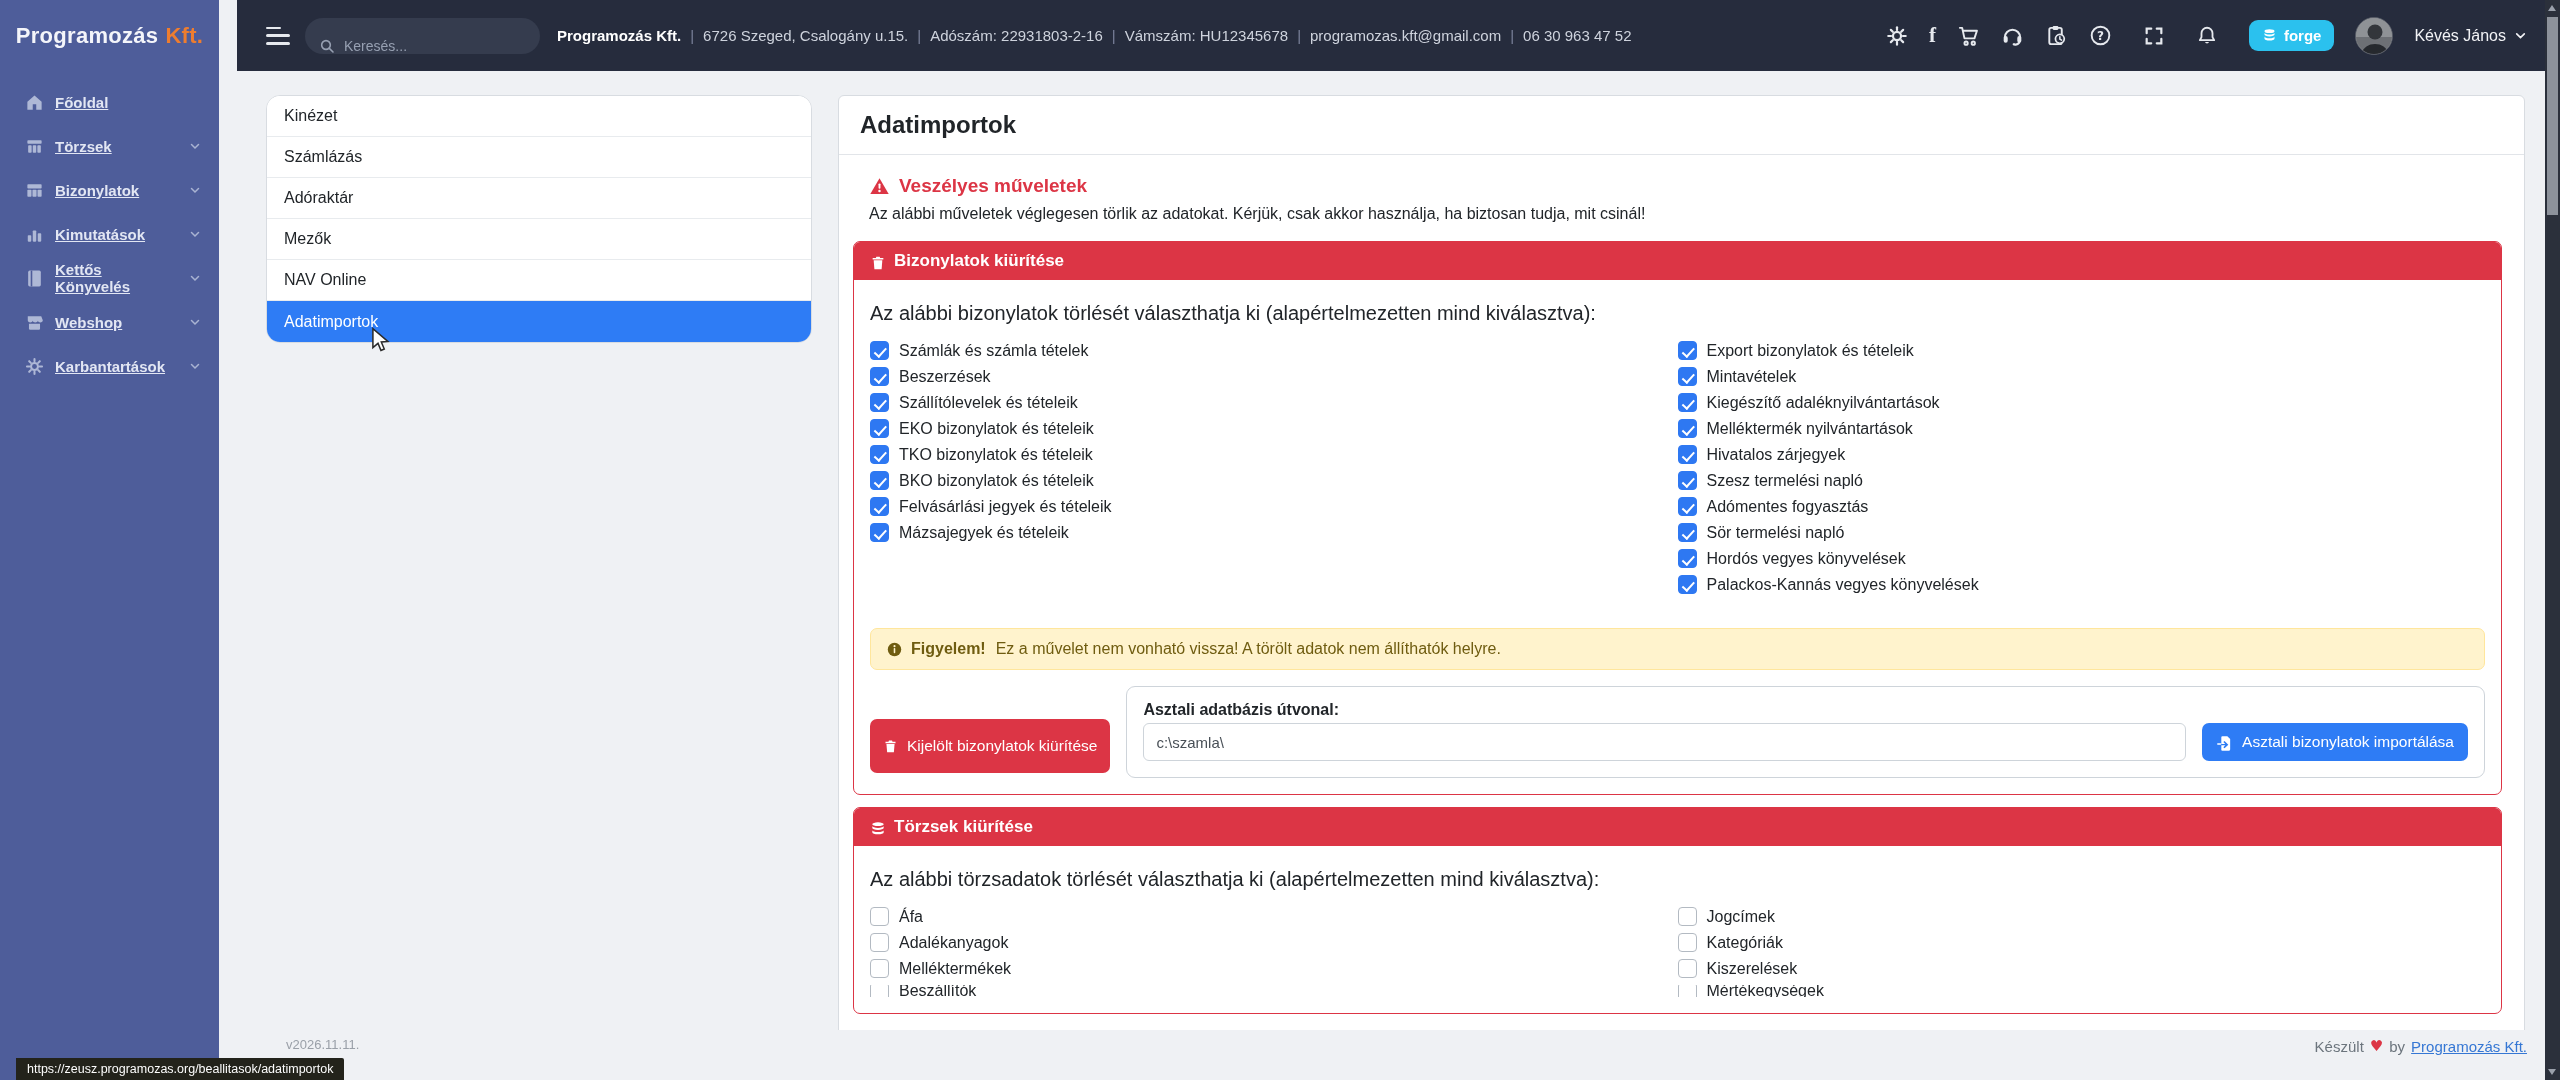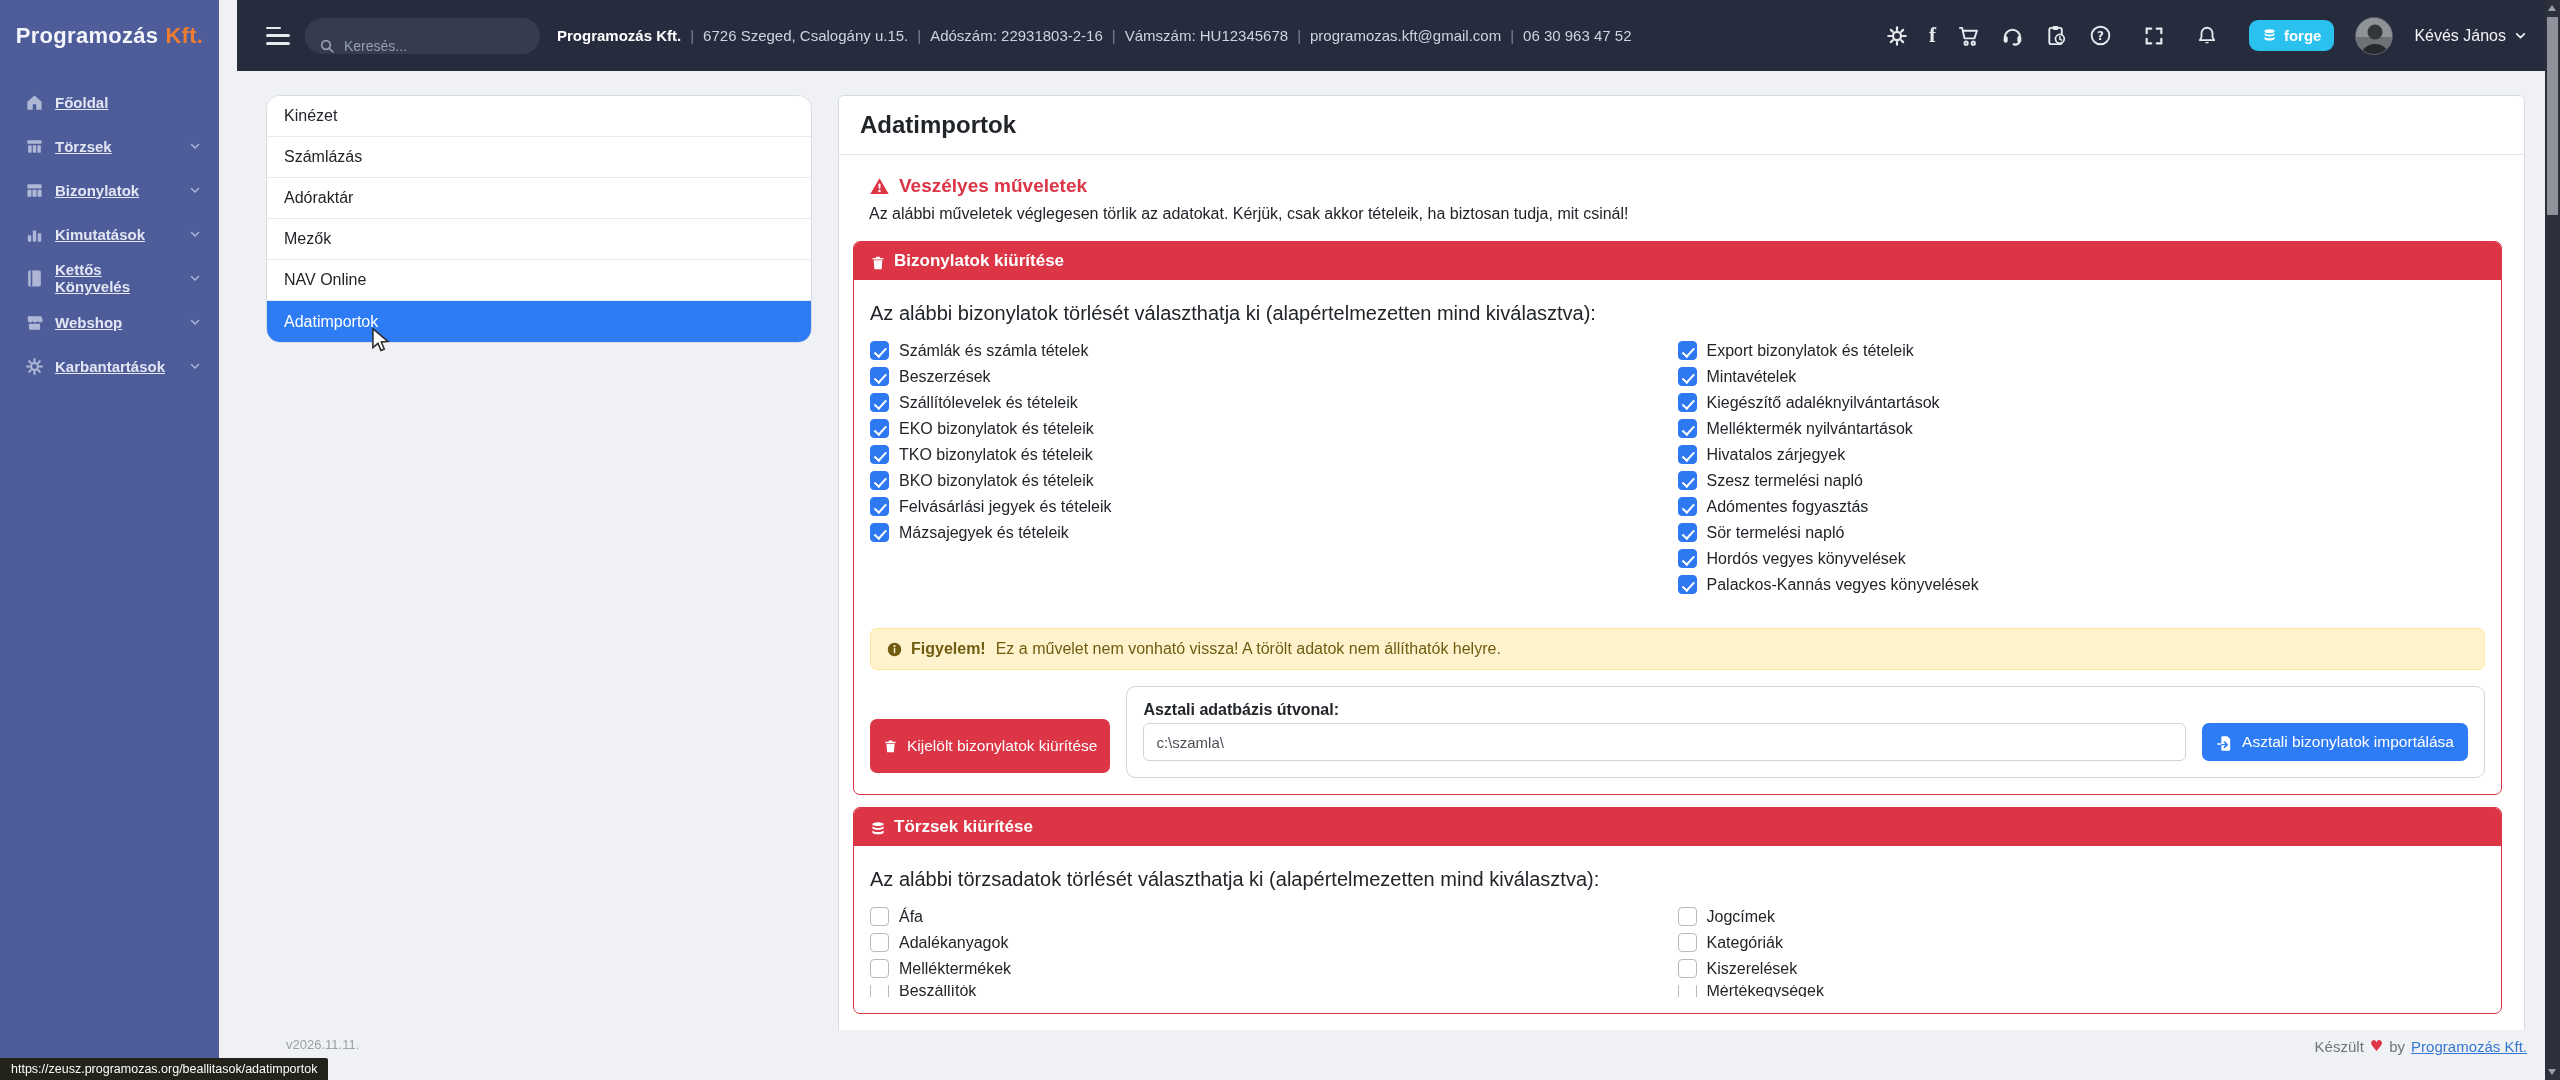--- a/index.html
+++ b/index.html
@@ -93,21 +93,21 @@
   .btn-primary{background:#2e7cf5;color:#fff;font-size:15.5px;height:38px;padding:0 14px;flex:none}
 
   
   .footer{position:absolute;left:237px;right:15px;bottom:0;height:50px;background:#eff1f4;z-index:40;
           display:flex;align-items:flex-start;padding:7px 18px 0 49px}
   .f-ver{font-size:13px;color:#9aa0a8}
   .f-made{margin-left:auto;font-size:15px;color:#6c757d;display:flex;align-items:center;gap:6px}
   .f-heart{color:#dc3545;font-family:"DejaVu Sans",sans-serif;font-size:15px}
   .f-link{color:#3577d4;text-decoration:underline;cursor:pointer}
 
-  .statusbar{position:absolute;left:0;bottom:0;height:22px;background:#23231b;color:#fdfdfd;z-index:50;
+  .statusbar{position:absolute;left:16px;bottom:0;height:22px;background:#23231b;color:#fdfdfd;z-index:50;
              display:flex;align-items:center;padding:0 11px;font-size:12.5px;border-top-right-radius:2px}
 
   .scrollbar{position:absolute;right:0;top:0;width:15px;height:1080px;background:#2b303b;z-index:60}
   .sb-up{position:absolute;top:5px;left:3px;width:0;height:0;border-left:4.5px solid transparent;
          border-right:4.5px solid transparent;border-bottom:6px solid #9aa0ab}
   .sb-down{position:absolute;bottom:5px;left:3px;width:0;height:0;border-left:4.5px solid transparent;
            border-right:4.5px solid transparent;border-top:6px solid #9aa0ab}
   .sb-thumb{position:absolute;top:17px;left:2px;width:11px;height:198px;background:#8d929b;cursor:pointer}
 
   .cursor{position:absolute;left:369px;top:327px;z-index:70;pointer-events:none}
@@ -350,21 +350,21 @@
       <div class="card-body">
 
         <div class="danger-heading">
           <svg class="ic" width="21" height="21" viewBox="0 0 24 24">
               <path d="M12 2.5 L22.5 20.5 H1.5 Z" fill="#dc3545"></path>
               <rect x="10.9" y="8.5" width="2.2" height="6" rx="1" fill="#fff"></rect>
               <circle cx="12" cy="17.2" r="1.4" fill="#fff"></circle>
             </svg>
           <span>Veszélyes műveletek</span>
         </div>
-        <p class="danger-desc">Az alábbi műveletek véglegesen törlik az adatokat. Kérjük, csak akkor tételeik, ha biztosan tudja, mit csinál!</p>
+        <p class="danger-desc">Az alábbi műveletek véglegesen törlik az adatokat. Kérjük, csak akkor használja, ha biztosan tudja, mit csinál!</p>
 
         <div class="panel">
           <div class="panel-header">
             <svg class="ic" width="16" height="16" viewBox="0 0 24 24" fill="#fff">
                 <path d="M9.5 2.5h5l.7 2H20v2.2H4V4.5h4.8z"></path>
                 <path d="M5.5 7.8h13l-1.1 13.4H6.6z"></path>
               </svg>
             <span>Bizonylatok kiürítése</span>
           </div>
           <div class="panel-body">

